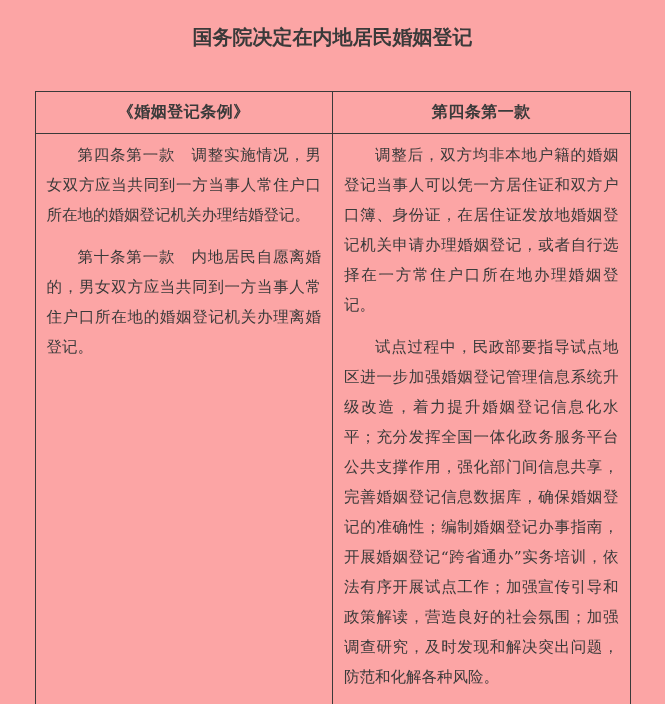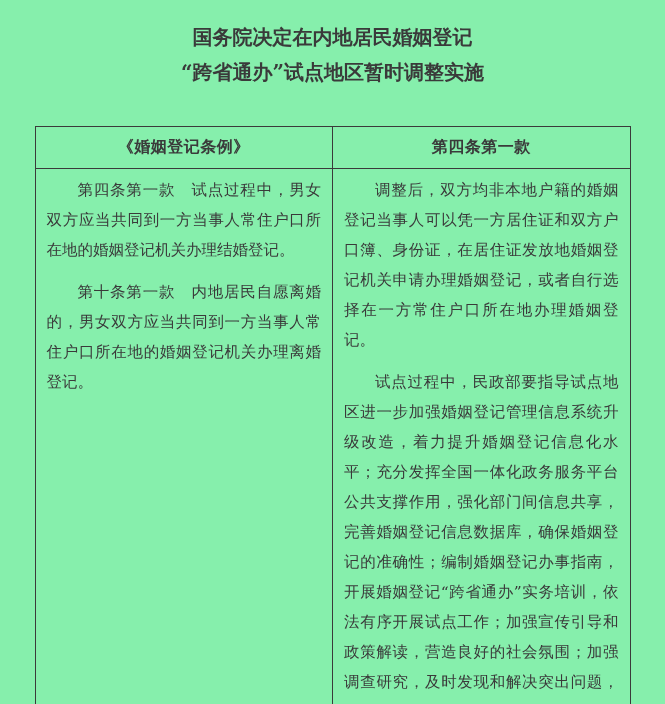--- a/index.html
+++ b/index.html
@@ -7,21 +7,21 @@
   body {
     width: 665px;
     height: 704px;
     font-family: "DejaVu Serif", "Liberation Serif", serif;
     color: #3a3a3a;
     overflow: hidden;
   }
   .page {
     width: 665px;
     height: 704px;
-    background: #86efac;
+    background: #fca5a5;
   }
   .title-block {
     padding-top: 20px;
     text-align: center;
     font-weight: bold;
     font-size: 20px;
     line-height: 35px;
   }
   .doc-table {
     width: 596px;
@@ -54,34 +54,33 @@
   }
   .doc-table td p:last-child { margin-bottom: 0; }
 </style>
 </head>
 <body>
 
 <div class="page">
 
   <header class="title-block">
     <div>国务院决定在内地居民婚姻登记</div>
-    <div>“跨省通办”试点地区暂时调整实施</div>
   </header>
 
   <table class="doc-table">
     <thead>
       <tr>
         <th>《婚姻登记条例》</th>
         <th>第四条第一款</th>
       </tr>
     </thead>
     <tbody>
       <tr>
         <td>
-          <p>第四条第一款　试点过程中，男女双方应当共同到一方当事人常住户口所在地的婚姻登记机关办理结婚登记。</p>
+          <p>第四条第一款　调整实施情况，男女双方应当共同到一方当事人常住户口所在地的婚姻登记机关办理结婚登记。</p>
           <p>第十条第一款　内地居民自愿离婚的，男女双方应当共同到一方当事人常住户口所在地的婚姻登记机关办理离婚登记。</p>
         </td>
         <td>
           <p>调整后，双方均非本地户籍的婚姻登记当事人可以凭一方居住证和双方户口簿、身份证，在居住证发放地婚姻登记机关申请办理婚姻登记，或者自行选择在一方常住户口所在地办理婚姻登记。</p>
           <p>试点过程中，民政部要指导试点地区进一步加强婚姻登记管理信息系统升级改造，着力提升婚姻登记信息化水平；充分发挥全国一体化政务服务平台公共支撑作用，强化部门间信息共享，完善婚姻登记信息数据库，确保婚姻登记的准确性；编制婚姻登记办事指南，开展婚姻登记“跨省通办”实务培训，依法有序开展试点工作；加强宣传引导和政策解读，营造良好的社会氛围；加强调查研究，及时发现和解决突出问题，防范和化解各种风险。</p>
         </td>
       </tr>
     </tbody>
   </table>
 

